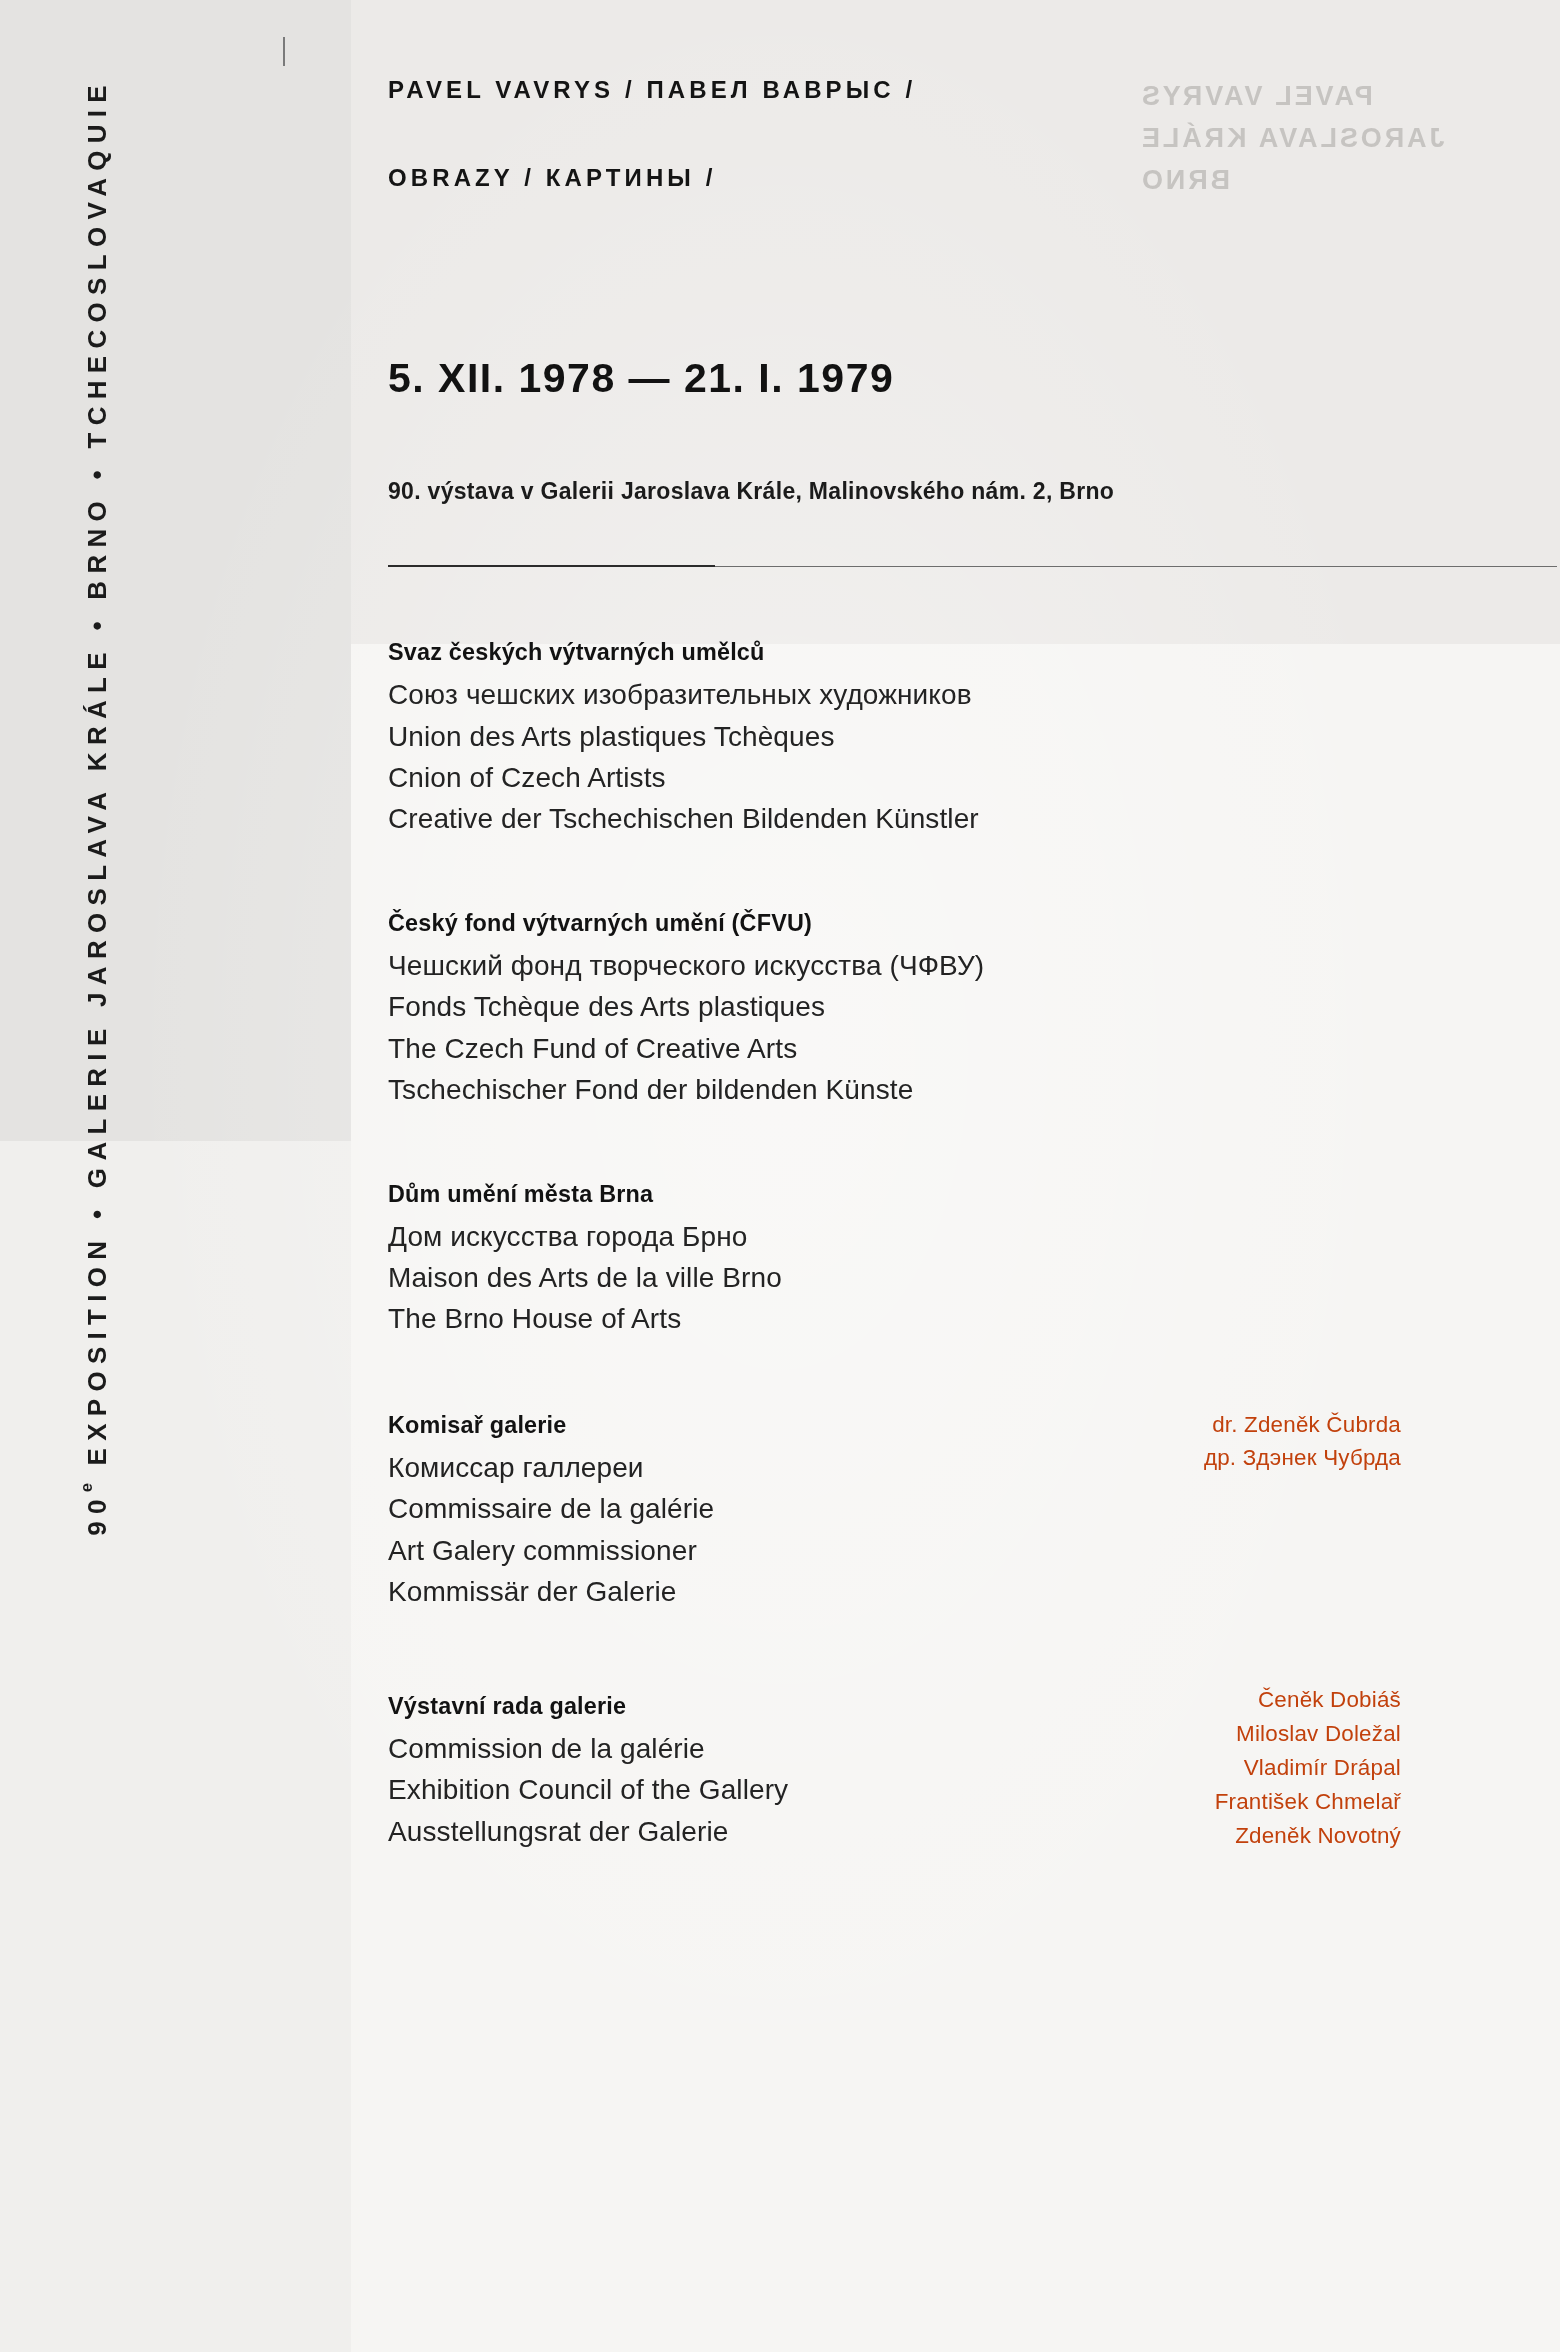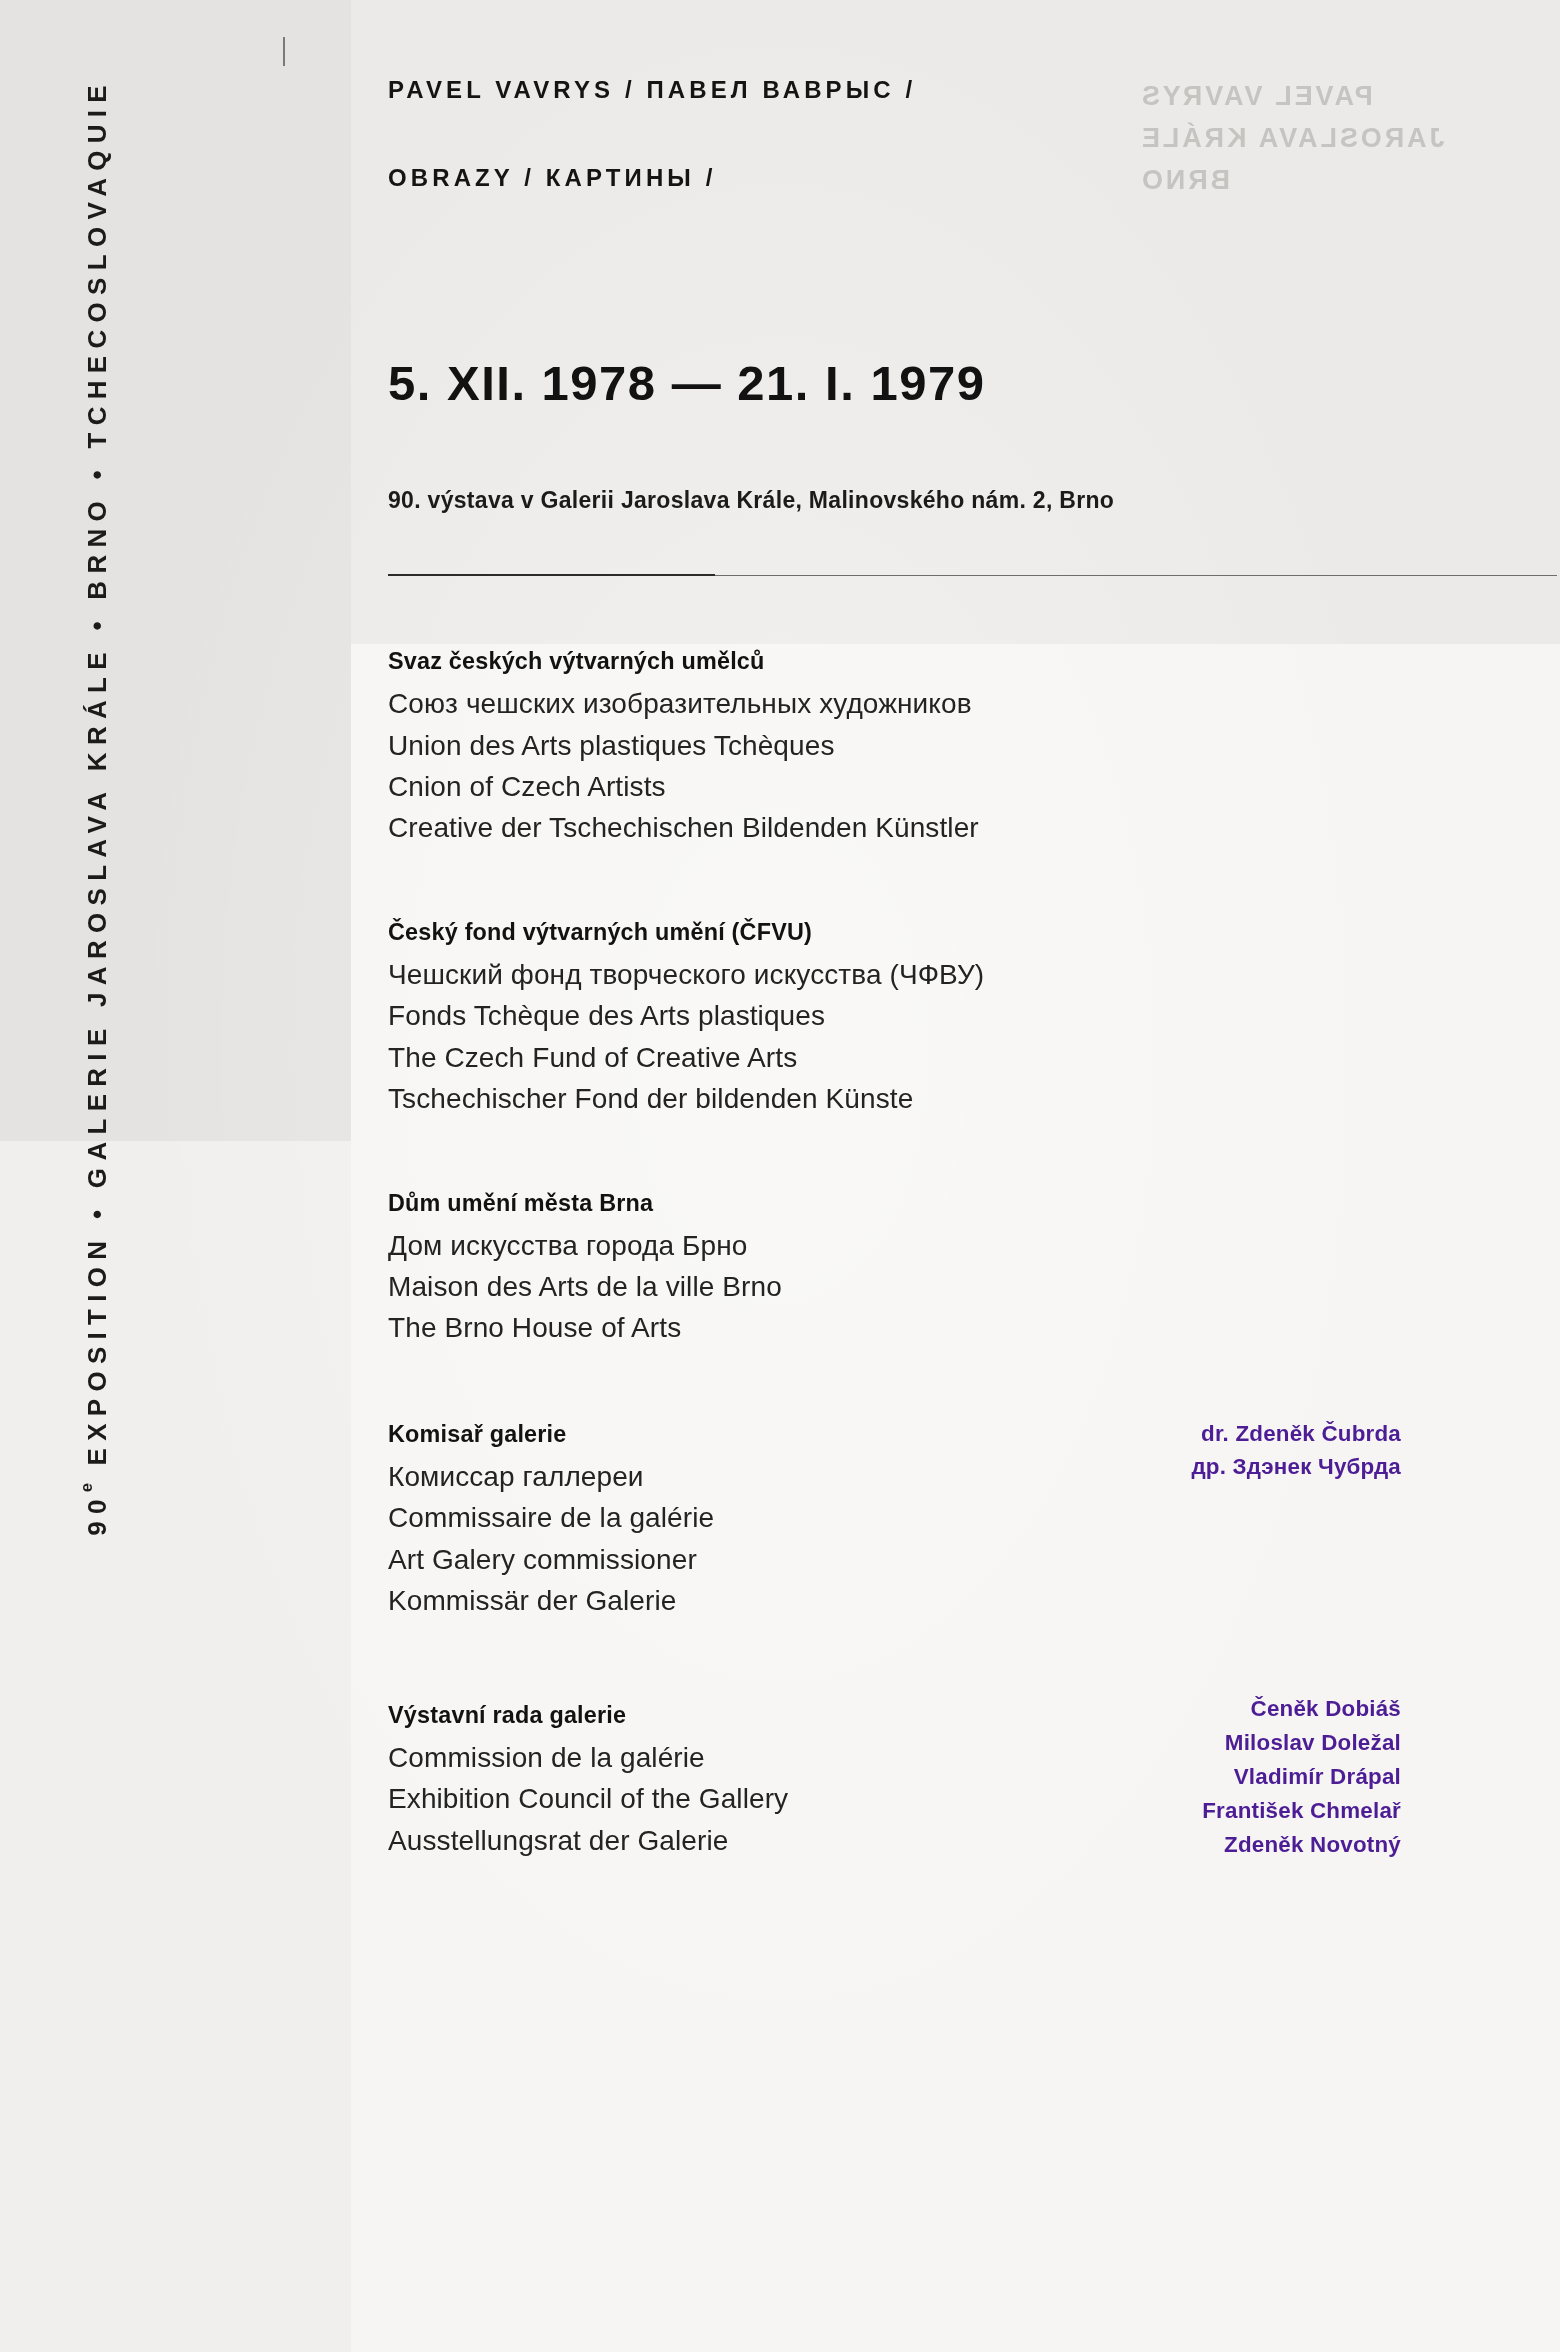--- a/index.html
+++ b/index.html
@@ -127,21 +127,21 @@
   }
   .title-line.second {
     margin-top: 60px;
   }
   .title-line.third {
     margin-top: 15.6px;
   }
 
   .date-line {
     margin-top: 164px;
-    font-size: 49px;
+    font-size: 41px;
     font-weight: bold;
     letter-spacing: 1.5px;
     color: #121212;
   }
 
   .subtitle {
     margin-top: 76px;
     font-size: 23px;
     font-weight: bold;
     letter-spacing: 0.3px;
@@ -190,22 +190,22 @@
     letter-spacing: 0.1px;
   }
   .names {
     position: absolute;
     right: 138px;
     top: 0;
     text-align: right;
   }
   .name-line {
     font-size: 22.4px;
-    font-weight: bold;
-    color: #4c1d95;
+    font-weight: normal;
+    color: #c2410c;
     line-height: 1.48;
     letter-spacing: 0.2px;
   }
   .names.council {
     top: -5.9px;
   }
   .names.council .name-line {
     line-height: 1.52;
   }
   .section.commissioner { margin-top: 68px; }

